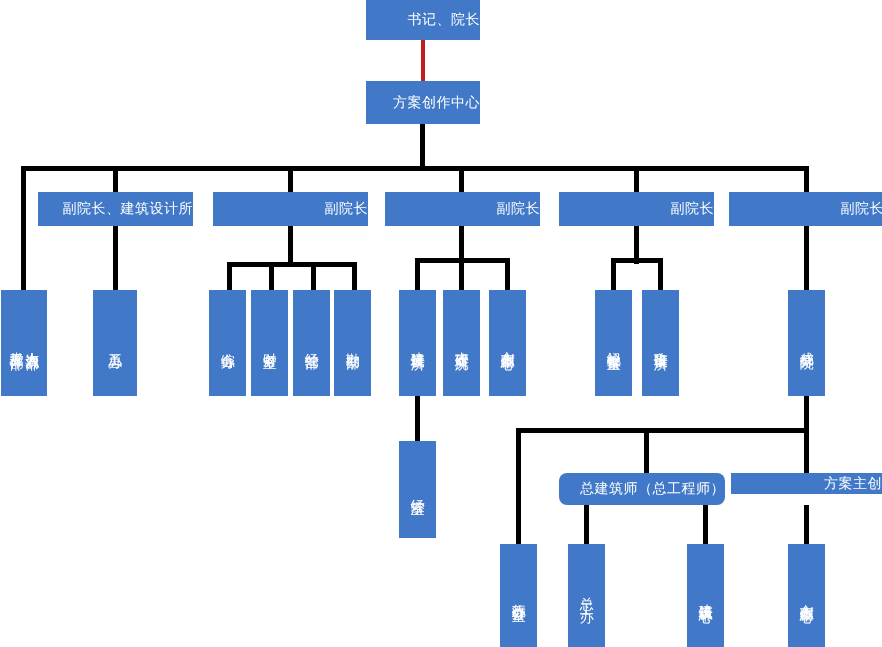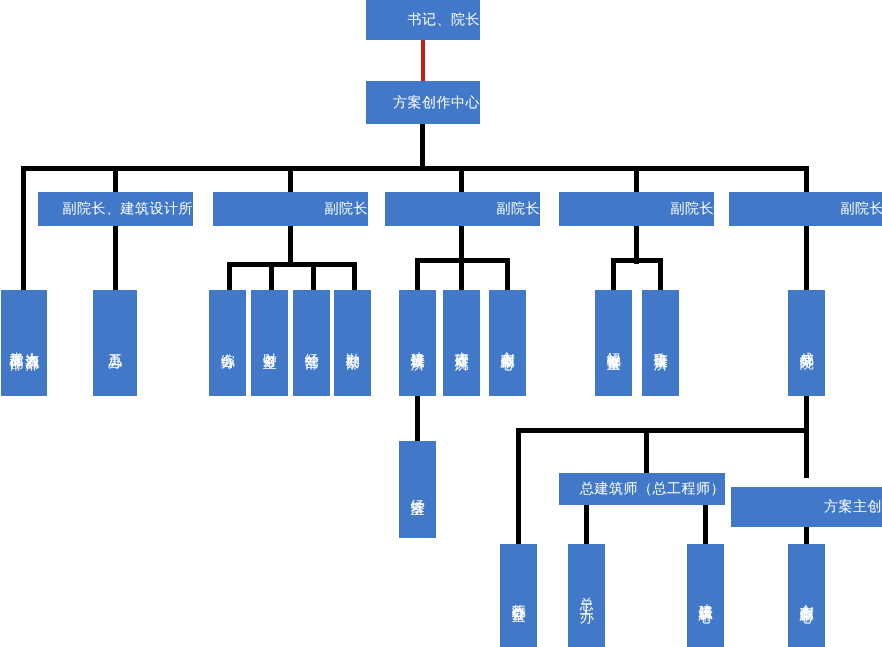--- a/index.html
+++ b/index.html
@@ -189,24 +189,24 @@
   </div>
 
   <div class="node v" style="left:788px; top:290px; width:37px; height:106px;">
     <span>成都分院</span>
   </div>
 
   <div class="node v" style="left:399px; top:441px; width:37px; height:97px;">
     <span>经济室</span>
   </div>
 
-  <div class="node h" style="left:559px; top:473px; width:166px; height:32px;">
+  <div class="node h" style="left:559px; top:473px; width:166px; height:32px;border-radius:8px;">
     <span>总建筑师（总工程师）</span>
   </div>
-  <div class="node h" style="left:731px; top:473px; width:151px; height:40px;margin-top:14px;">
+  <div class="node h" style="left:731px; top:473px; width:151px; height:21px;">
     <span>方案主创</span>
   </div>
 
   <div class="node v" style="left:500px; top:544px; width:37px; height:103px;">
     <span>行政办公室</span>
   </div>
   <div class="node v spaced" style="left:568px; top:544px; width:37px; height:103px;">
     <span>总工办</span>
   </div>
   <div class="node v" style="left:687px; top:544px; width:37px; height:103px;">

